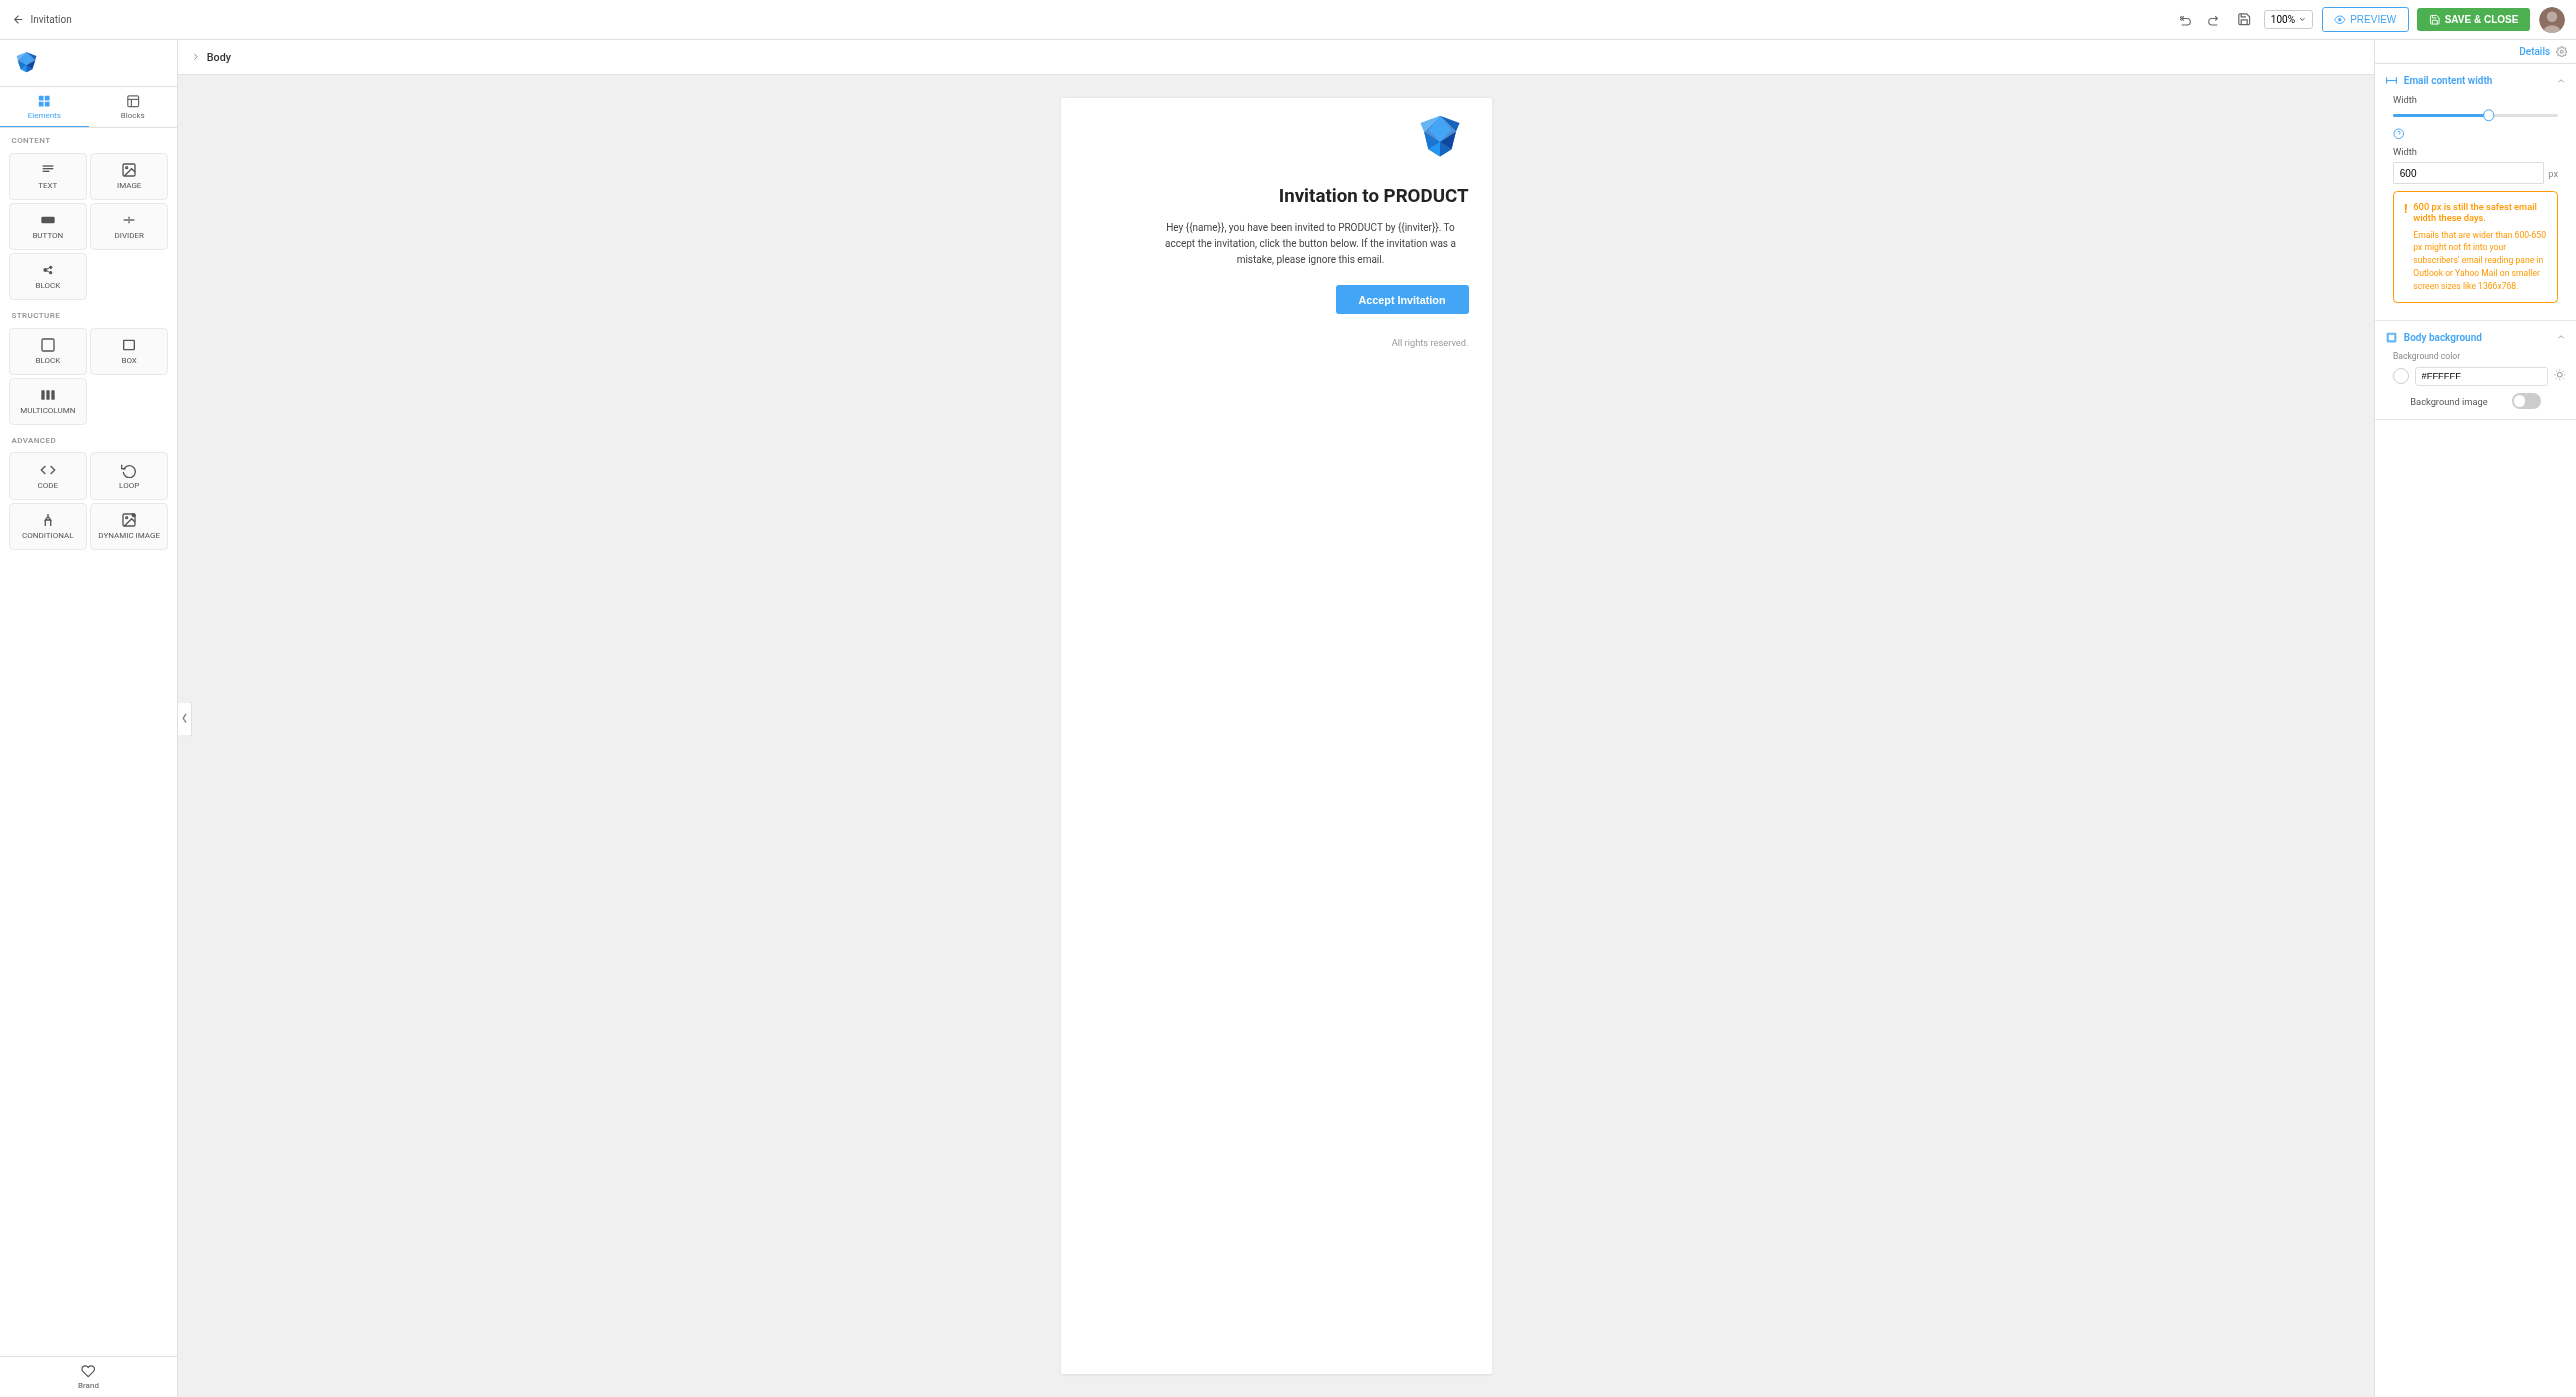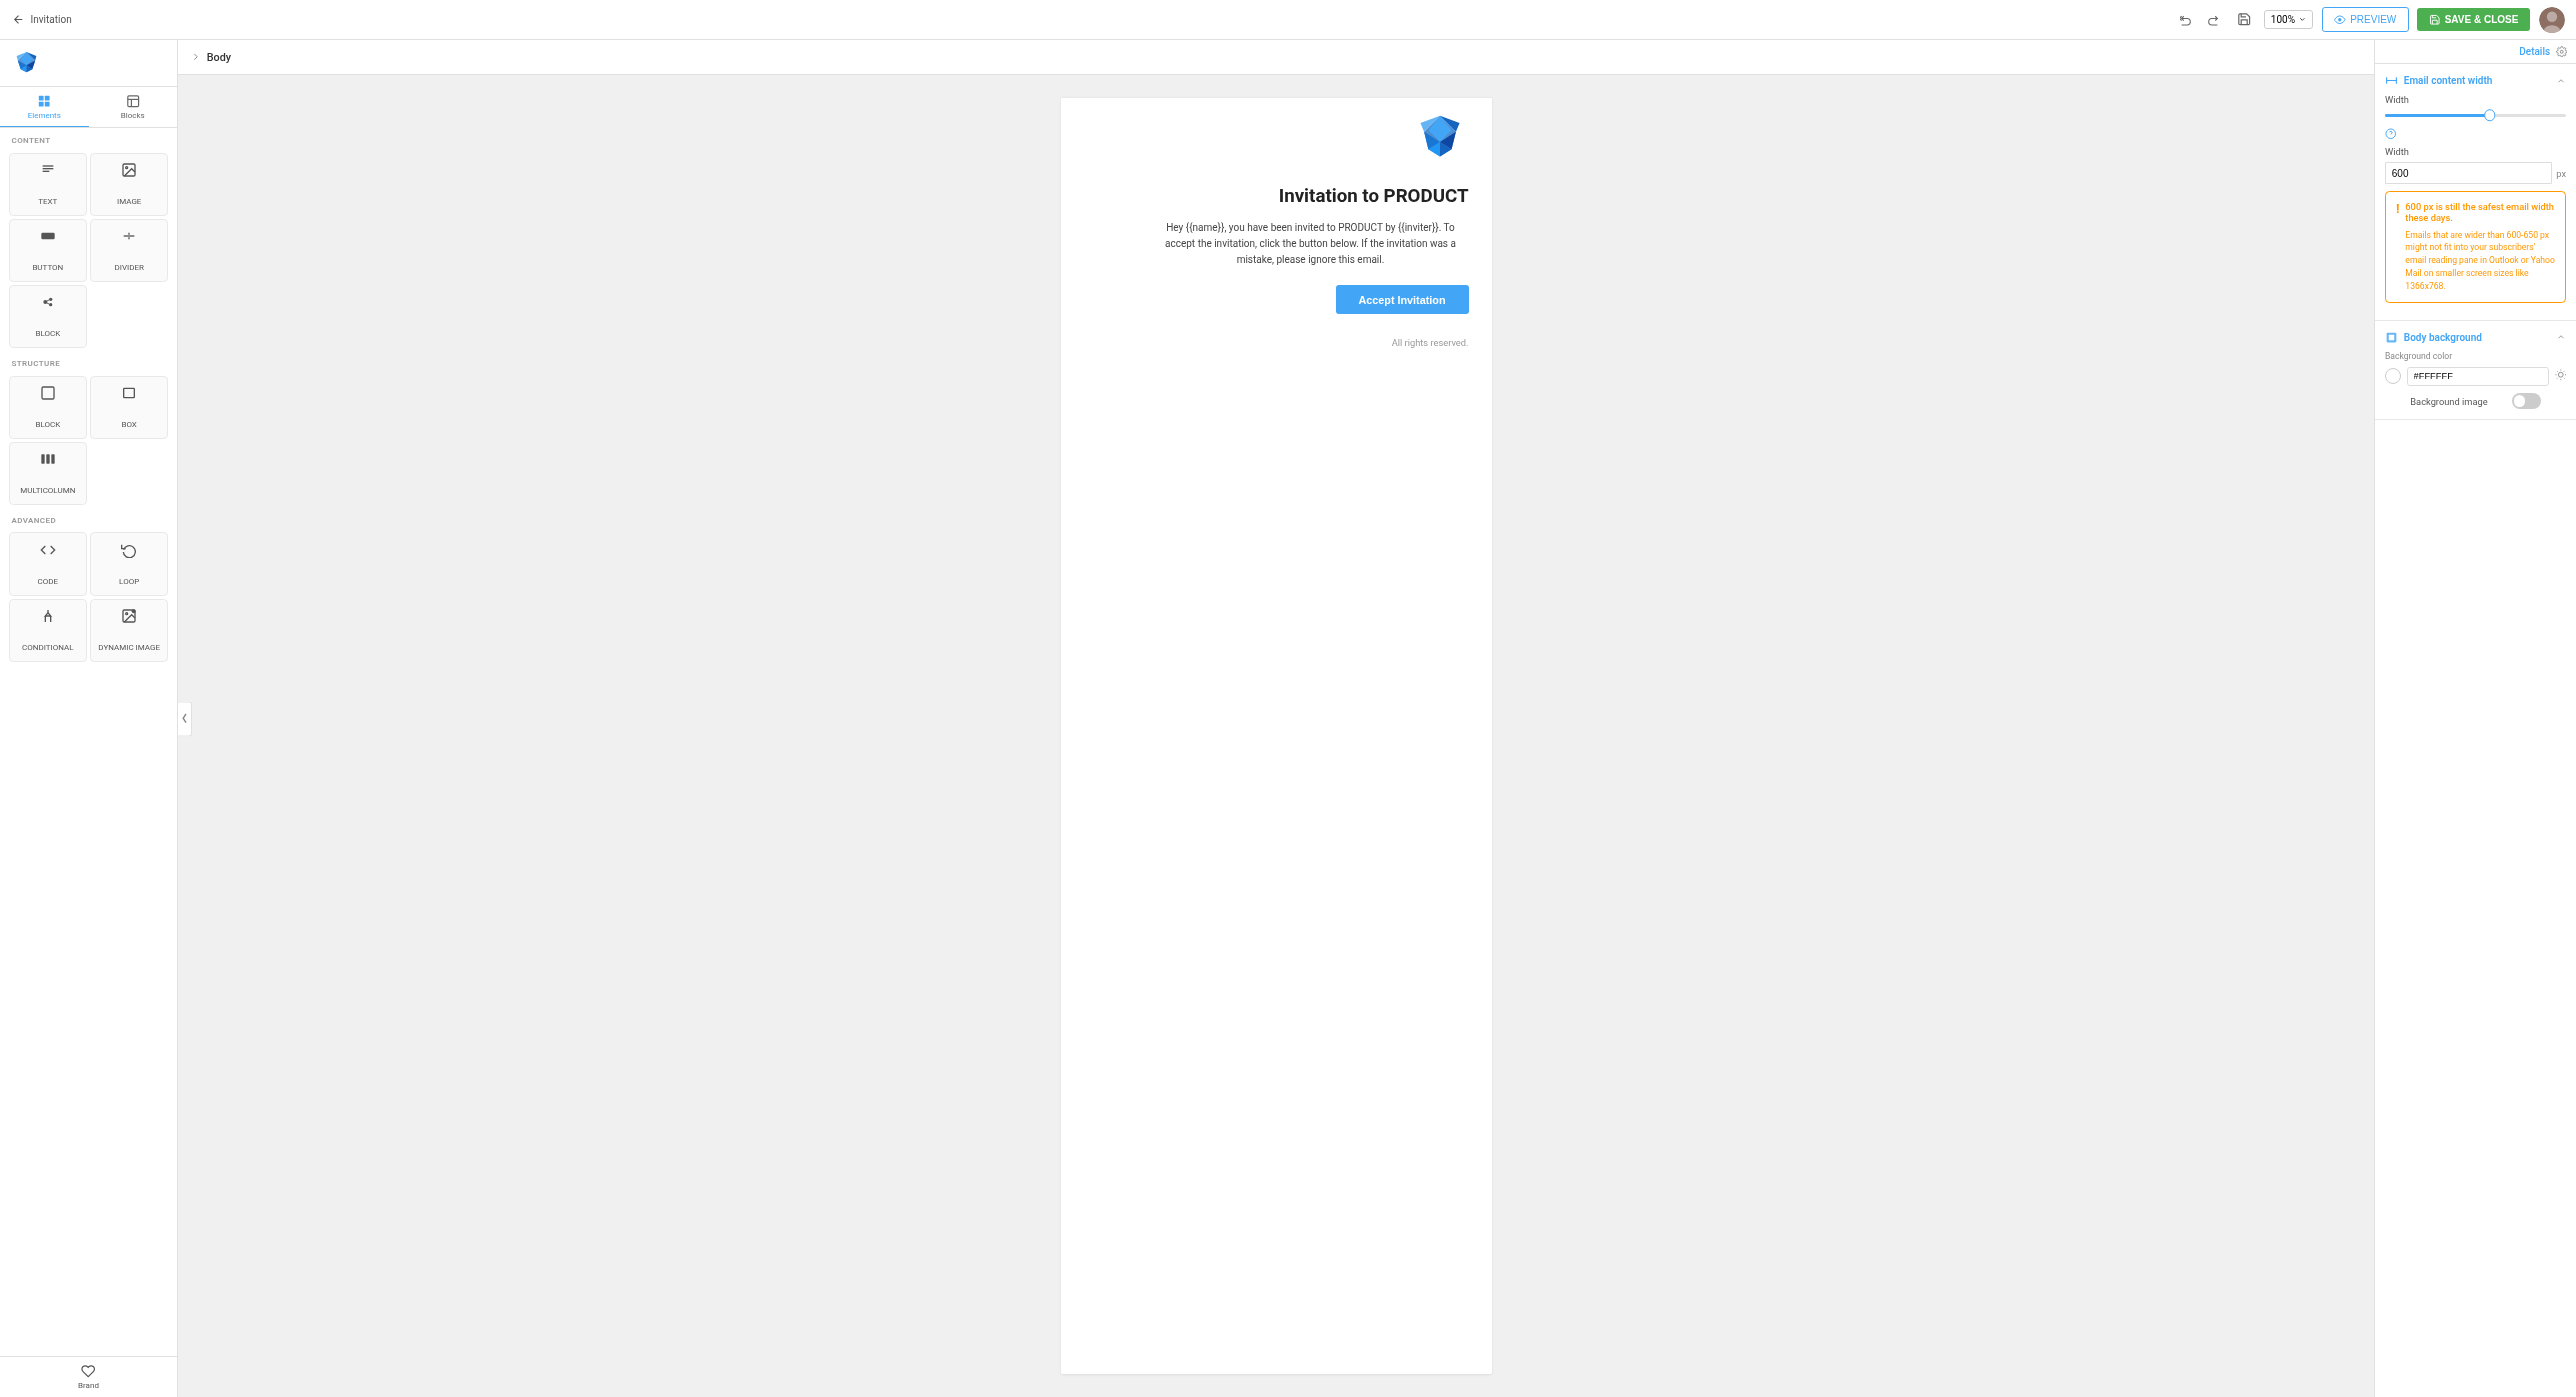--- a/index.html
+++ b/index.html
@@ -36,21 +36,21 @@
     .sidebar-tab { flex: 1; display: flex; flex-direction: column; align-items: center; padding: 7.2px 2.9px 5.8px; font-size: 8px; color: #666; cursor: pointer; gap: 2.2px; border-bottom: 1.4px solid transparent; }
     .sidebar-tab.active { color: #42a5f5; border-bottom-color: #42a5f5; }
     .sidebar-tab svg { width: 14.4px; height: 14.4px; }
 
     .sidebar-section-label { font-size: 8px; font-weight: 600; color: #999; letter-spacing: 0.4px; padding: 8.6px 11.5px 4.3px; }
 
     .elements-grid { display: grid; grid-template-columns: 1fr 1fr; gap: 2.9px; padding: 2.9px 8.6px; }
     .element-item {
       display: flex; flex-direction: column; align-items: center; justify-content: center;
       padding: 8.6px 5.8px; border: 0.7px solid #e8e8e8; border-radius: 4.3px; cursor: pointer;
-      font-size: 8px; color: #555; gap: 19px; background: #fafafa;
+      font-size: 8px; color: #555; gap: 3px; background: #fafafa;
     }
     .element-item svg { width: 16px; height: 16px; color: #555; }
 
     .sidebar-bottom { margin-top: auto; border-top: 0.7px solid #e0e0e0; }
     .sidebar-bottom-item { display: flex; flex-direction: column; align-items: center; padding: 7.2px; cursor: pointer; font-size: 8px; color: #555; gap: 2.2px; }
     .sidebar-bottom-item svg { width: 14.4px; height: 14.4px; }
 
     
     .canvas-area { flex: 1; display: flex; flex-direction: column; overflow: hidden; }
     .canvas-header { display: flex; align-items: center; height: 35px; background: #fff; border-bottom: 0.7px solid #e0e0e0; padding: 0 11.5px; gap: 5.8px; flex-shrink: 0; }
@@ -72,21 +72,21 @@
     .right-panel { width: 202px; background: #fff; border-left: 0.7px solid #e0e0e0; flex-shrink: 0; overflow-y: auto; display: flex; flex-direction: column; }
     .right-panel-header { display: flex; align-items: center; justify-content: flex-end; padding: 5.8px 8.6px; border-bottom: 0.7px solid #e0e0e0; gap: 5.8px; }
     .details-link { color: #42a5f5; font-size: 10px; font-weight: 500; cursor: pointer; text-decoration: none; }
     .settings-icon { color: #888; cursor: pointer; }
 
     .panel-section { border-bottom: 0.7px solid #e8e8e8; }
     .panel-section-header { display: flex; align-items: center; justify-content: space-between; padding: 10px 10px 7.2px; cursor: pointer; }
     .panel-section-title { display: flex; align-items: center; gap: 5.8px; font-size: 10px; font-weight: 600; color: #42a5f5; }
     .panel-section-title svg { width: 13px; height: 13px; }
 
-    .panel-body { padding: 0 10px 10px; }
+    .panel-body { padding: 0 18px 10px; }
 
     
     .width-label { font-size: 9.3px; color: #555; margin-bottom: 5.8px; }
     .slider-track { position: relative; height: 2.9px; background: #e0e0e0; border-radius: 1.4px; margin: 8.6px 0 11.5px; }
     .slider-fill { position: absolute; left: 0; height: 100%; width: 60%; background: #42a5f5; border-radius: 1.4px; }
     .slider-thumb { position: absolute; left: 58%; top: 50%; transform: translate(-50%, -50%); width: 11.5px; height: 11.5px; background: #fff; border: 1.4px solid #42a5f5; border-radius: 50%; cursor: pointer; }
 
     .width-help { display: flex; align-items: center; gap: 4.3px; margin-bottom: 5.8px; }
     .width-input-row { display: flex; align-items: center; gap: 4.3px; }
     .width-input { width: 100%; border: 0.7px solid #ddd; border-radius: 1px; padding: 4.3px 5.8px; font-size: 10px; }

